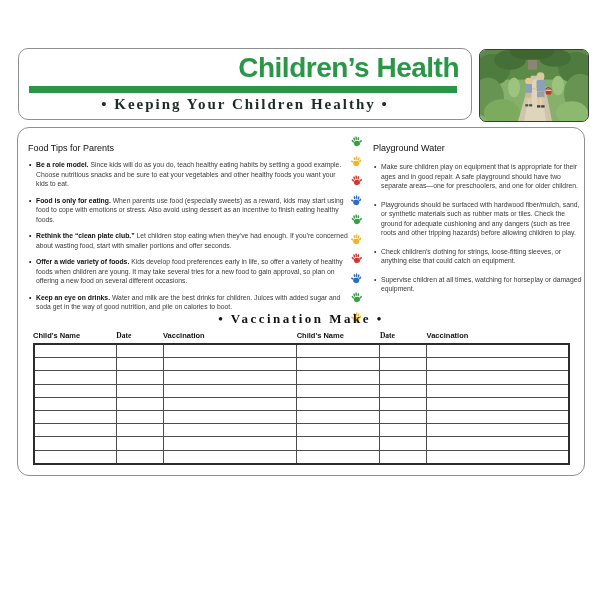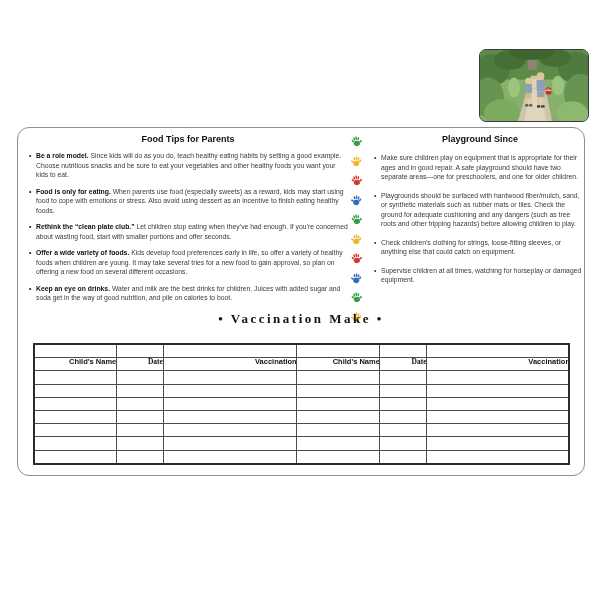--- a/index.html
+++ b/index.html
@@ -32,21 +32,21 @@
     position:absolute;left:479px;top:49px;width:108px;height:71px;
     border:1px solid #3c3c3c;border-radius:7px;overflow:hidden;background:#7fae6a;
   }
   .photo svg{display:block;width:100%;height:100%;}
 
   
   .content-box{
     position:absolute;left:17px;top:127px;width:566px;height:347px;
     background:#fff;border:1.5px solid #8f8f8f;border-radius:12px;
   }
-  .sec-title{font-weight:bold;font-size:9px;color:#0f0f0f;margin:0 0 2px 0;text-align:center;}
+  .sec-title{font-weight:normal;font-size:9px;color:#0f0f0f;margin:9px 0 2px 0;}
 
   .food{position:absolute;left:10px;top:6px;width:320px;}
   .pg{position:absolute;left:355px;top:6px;width:214px;}
 
   ul.tips{list-style:none;margin:0;padding:0;}
   ul.tips li{
     position:relative;padding-left:8px;margin-top:7px;
     font-size:6.8px;line-height:1.4;color:#3a3a3a;
   }
   ul.tips li::before{content:"•";position:absolute;left:1px;top:0;font-weight:bold;color:#111;}
@@ -65,37 +65,42 @@
   .hands .hand-wrap:nth-child(even){transform:scaleX(-1) rotate(-8deg);}
 
   
   .vax-title{
     position:absolute;left:0;right:0;top:183px;text-align:center;
     font-family:"Liberation Serif",serif;font-weight:bold;font-size:13px;
     letter-spacing:2.5px;color:#141414;white-space:nowrap;
   }
   .vax-header{position:absolute;left:15px;top:203px;width:537px;display:flex;}
   .vax-header span{
-    display:block;text-align:right;font-size:7.5px;font-weight:bold;color:#111;
-    white-space:nowrap;overflow:visible;margin-top:26px;
+    display:block;text-align:left;font-size:7.5px;font-weight:bold;color:#111;
+    white-space:nowrap;overflow:visible;
   }
   .w0,.w3{width:15.5%;} .w1,.w4{width:8.7%;font-family:Liberation Serif, serif;} .w2{width:24.9%;} .w5{width:26.7%;}
 
   .vax-table{
     position:absolute;left:15px;top:215px;width:537px;
     border-collapse:collapse;table-layout:fixed;
     border:2px solid #2c2c2c;
   }
   .vax-table td{border:1px solid #4c4c4c;height:12.2px;padding:0;}
 </style>
 </head>
 <body>
 
 <div class="page">
 
+  <div class="header-box">
+    <div class="main-title">Children’s Health</div>
+    <div class="green-bar"></div>
+    <div class="tagline">• Keeping Your Children Healthy •</div>
+  </div>
 
   <div class="photo">
     <svg viewBox="0 0 108 72" preserveAspectRatio="none">
       <rect x="0" y="0" width="108" height="72" fill="#86b06c"></rect>
       <rect x="0" y="0" width="108" height="30" fill="#5d8a49"></rect>
       <polygon points="38,72 72,72 63,26 51,26" fill="#cfc5aa"></polygon>
       <polygon points="44,72 66,72 60,30 53,30" fill="#ded5bc"></polygon>
       <ellipse cx="12" cy="20" rx="18" ry="16" fill="#4e7c3e"></ellipse>
       <ellipse cx="8" cy="48" rx="16" ry="20" fill="#679551"></ellipse>
       <ellipse cx="22" cy="64" rx="18" ry="14" fill="#7cab60"></ellipse>
@@ -263,21 +268,21 @@
   <ellipse cx="9" cy="6.8" rx="1.5" ry="3.4" transform="rotate(-11 9 6.8)"></ellipse>
   <ellipse cx="12.8" cy="6" rx="1.5" ry="3.5" transform="rotate(3 12.8 6)"></ellipse>
   <ellipse cx="16.4" cy="7.4" rx="1.5" ry="3.1" transform="rotate(17 16.4 7.4)"></ellipse>
   <ellipse cx="19.6" cy="13.2" rx="1.6" ry="2.8" transform="rotate(64 19.6 13.2)"></ellipse>
 </g>
           </svg>
         </span>
       </div>
 
     <div class="pg">
-      <div class="sec-title">Playground Since</div>
+      <div class="sec-title">Playground Water</div>
       <ul class="tips">
         <li>Make sure children play on equipment that is appropriate for their ages and in good repair. A safe playground should have two separate areas—one for preschoolers, and one for older children.</li>
         <li>Playgrounds should be surfaced with hardwood fiber/mulch, sand, or synthetic materials such as rubber mats or tiles. Check the ground for adequate cushioning and any dangers (such as tree roots and other tripping hazards) before allowing children to play.</li>
         <li>Check children’s clothing for strings, loose-fitting sleeves, or anything else that could catch on equipment.</li>
         <li>Supervise children at all times, watching for horseplay or damaged equipment.</li>
       </ul>
     </div>
 
     <div class="vax-title">• Vaccination Make •</div>
 

